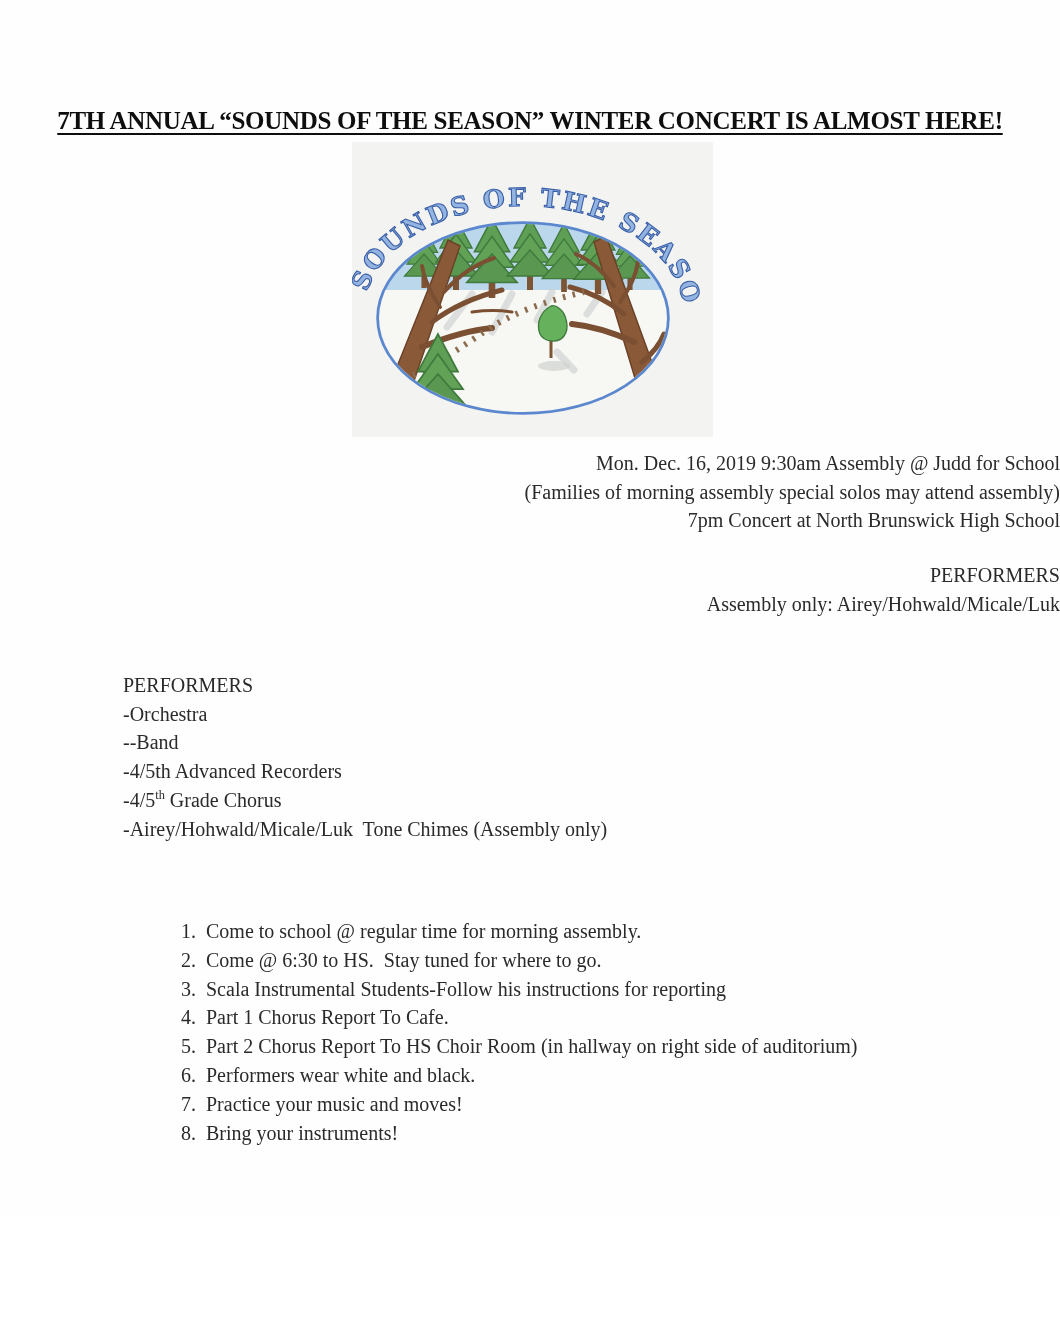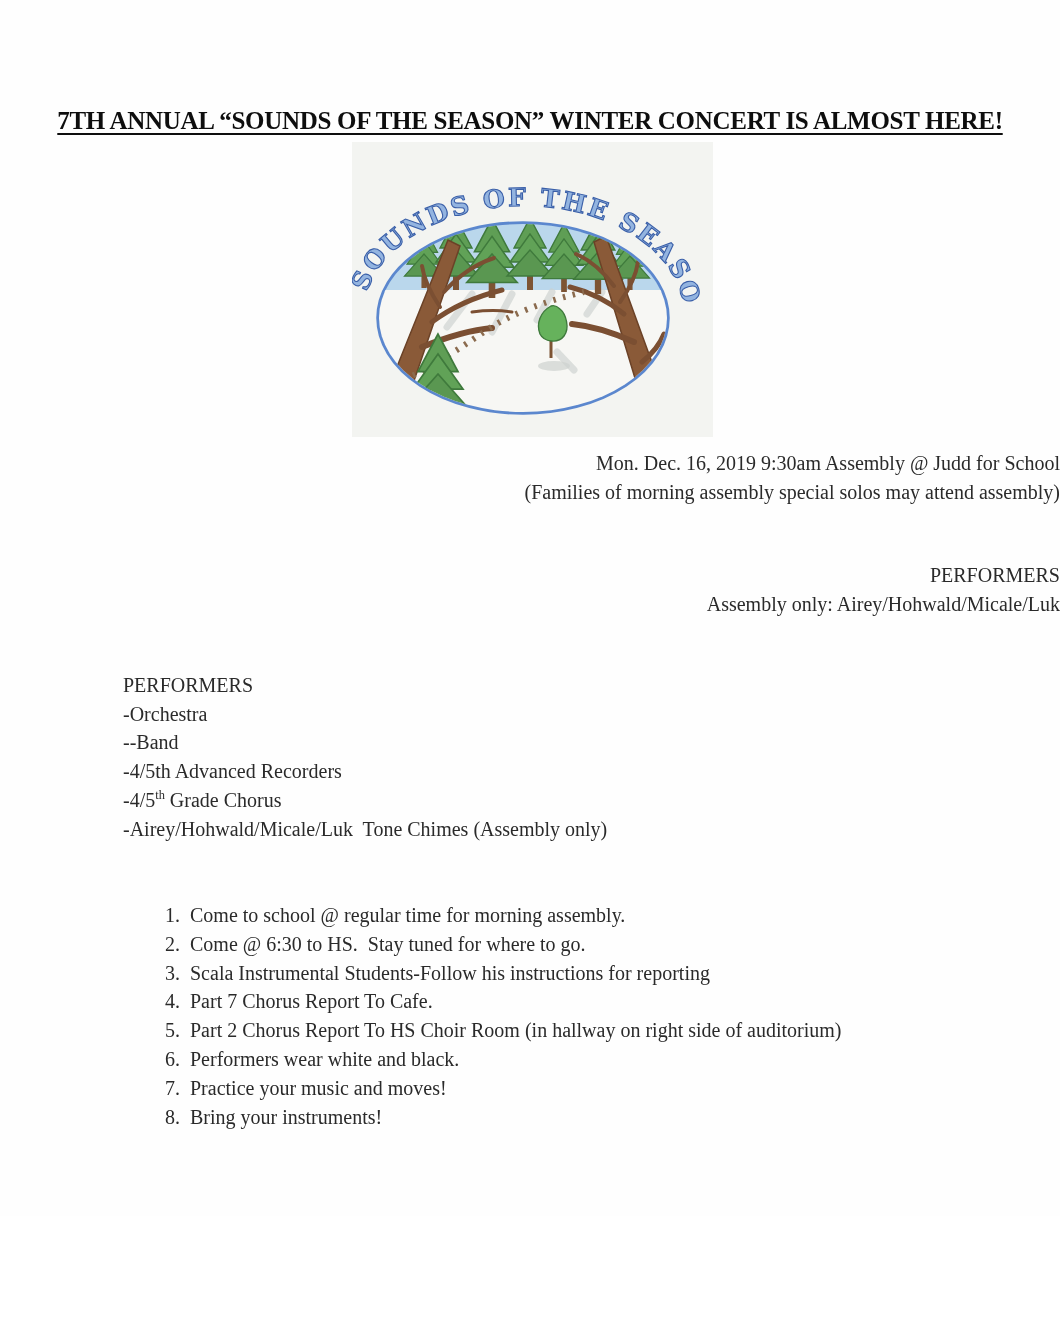--- a/index.html
+++ b/index.html
@@ -25,21 +25,21 @@
   }
   .center-block p, .left-block p { margin:0; white-space:pre-wrap; }
   #event-info { top:449px; }
   #performers-summary { top:561px; }
   .left-block {
     position:absolute; left:123px; top:671px;
     font-size:20px; line-height:28.7px; text-align:left;
   }
   #instructions { position:absolute; left:152px; top:901px; }
   #instructions ol {
-    margin:0; padding-left:33px;
+    margin:16px; padding-left:33px;
     font-size:20px; line-height:28.8px;
   }
   #instructions li { padding-left:5px; white-space:pre-wrap; }
   sup { font-size:0.62em; vertical-align:super; line-height:0; }
 </style>
 </head>
 <body>
 
 <div class="page">
 
@@ -125,20 +125,21 @@
         </g>
 
         <use href="#pine" transform="translate(86,232) scale(1.25)"></use>
       </g>
     </svg>
   </div>
 
   <div class="center-block" id="event-info">
     <p>Mon. Dec. 16, 2019 9:30am Assembly @ Judd for School</p>
     <p>(Families of morning assembly special solos may attend assembly)</p>
+    <p>7pm Concert at North Brunswick High School</p>
   </div>
 
   <div class="center-block" id="performers-summary">
     <p>PERFORMERS</p>
     <p>Assembly only: Airey/Hohwald/Micale/Luk</p>
   </div>
 
   <div class="left-block" id="performers-list">
     <p>PERFORMERS</p>
     <p>-Orchestra</p>
@@ -146,21 +147,21 @@
     <p>-4/5th Advanced Recorders</p>
     <p><span>-4/5</span><sup>th</sup><span> Grade Chorus</span></p>
     <p>-Airey/Hohwald/Micale/Luk  Tone Chimes (Assembly only)</p>
   </div>
 
   <div id="instructions">
     <ol>
       <li>Come to school @ regular time for morning assembly.</li>
       <li>Come @ 6:30 to HS.  Stay tuned for where to go.</li>
       <li>Scala Instrumental Students-Follow his instructions for reporting</li>
-      <li>Part 7 Chorus Report To Cafe.</li>
+      <li>Part 1 Chorus Report To Cafe.</li>
       <li>Part 2 Chorus Report To HS Choir Room (in hallway on right side of auditorium)</li>
       <li>Performers wear white and black.</li>
       <li>Practice your music and moves!</li>
       <li>Bring your instruments!</li>
     </ol>
   </div>
 
 </div>
 
 </body></html>

